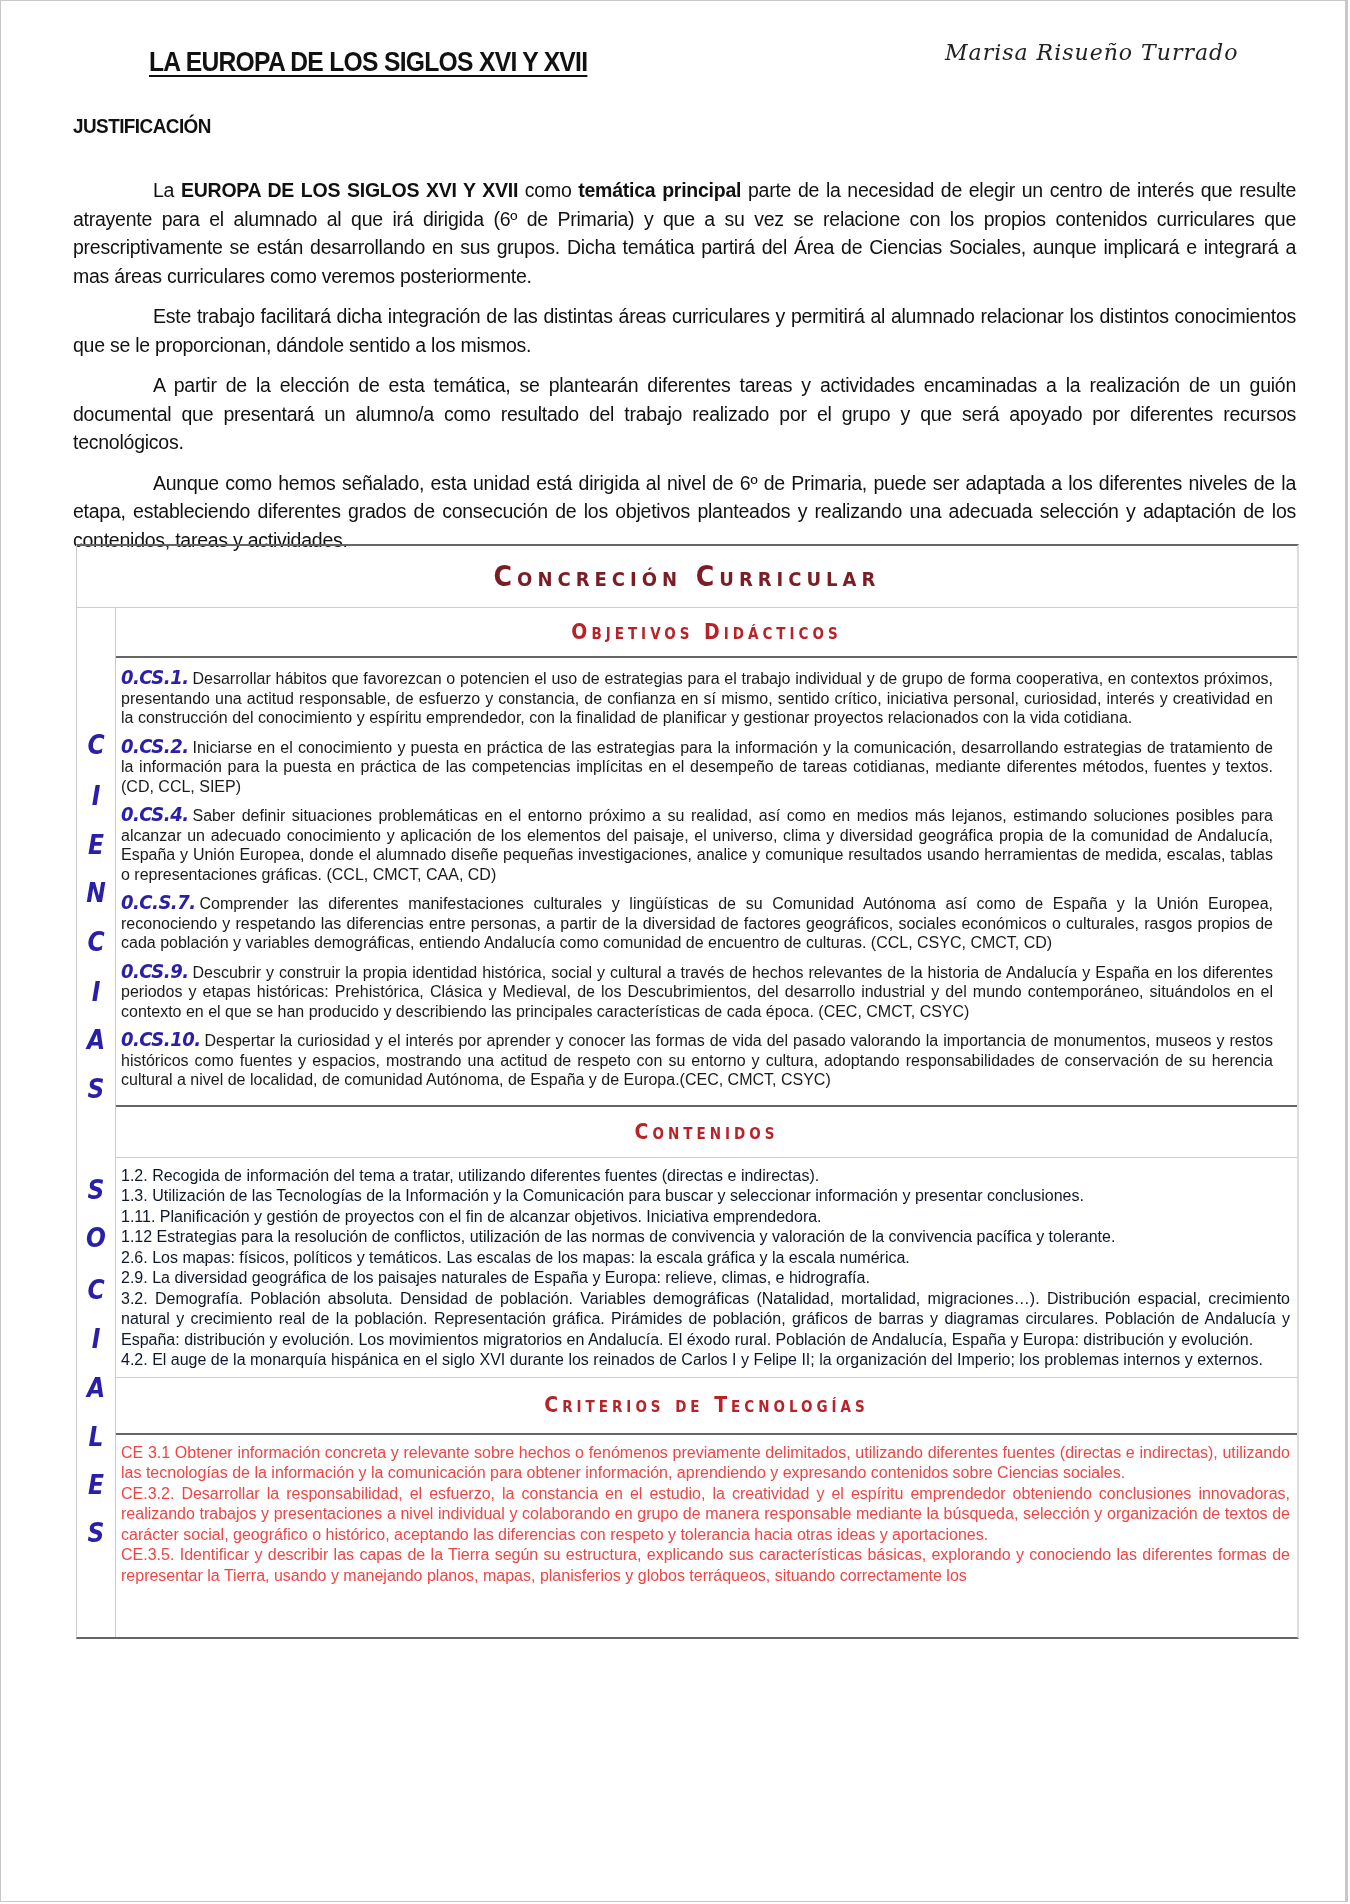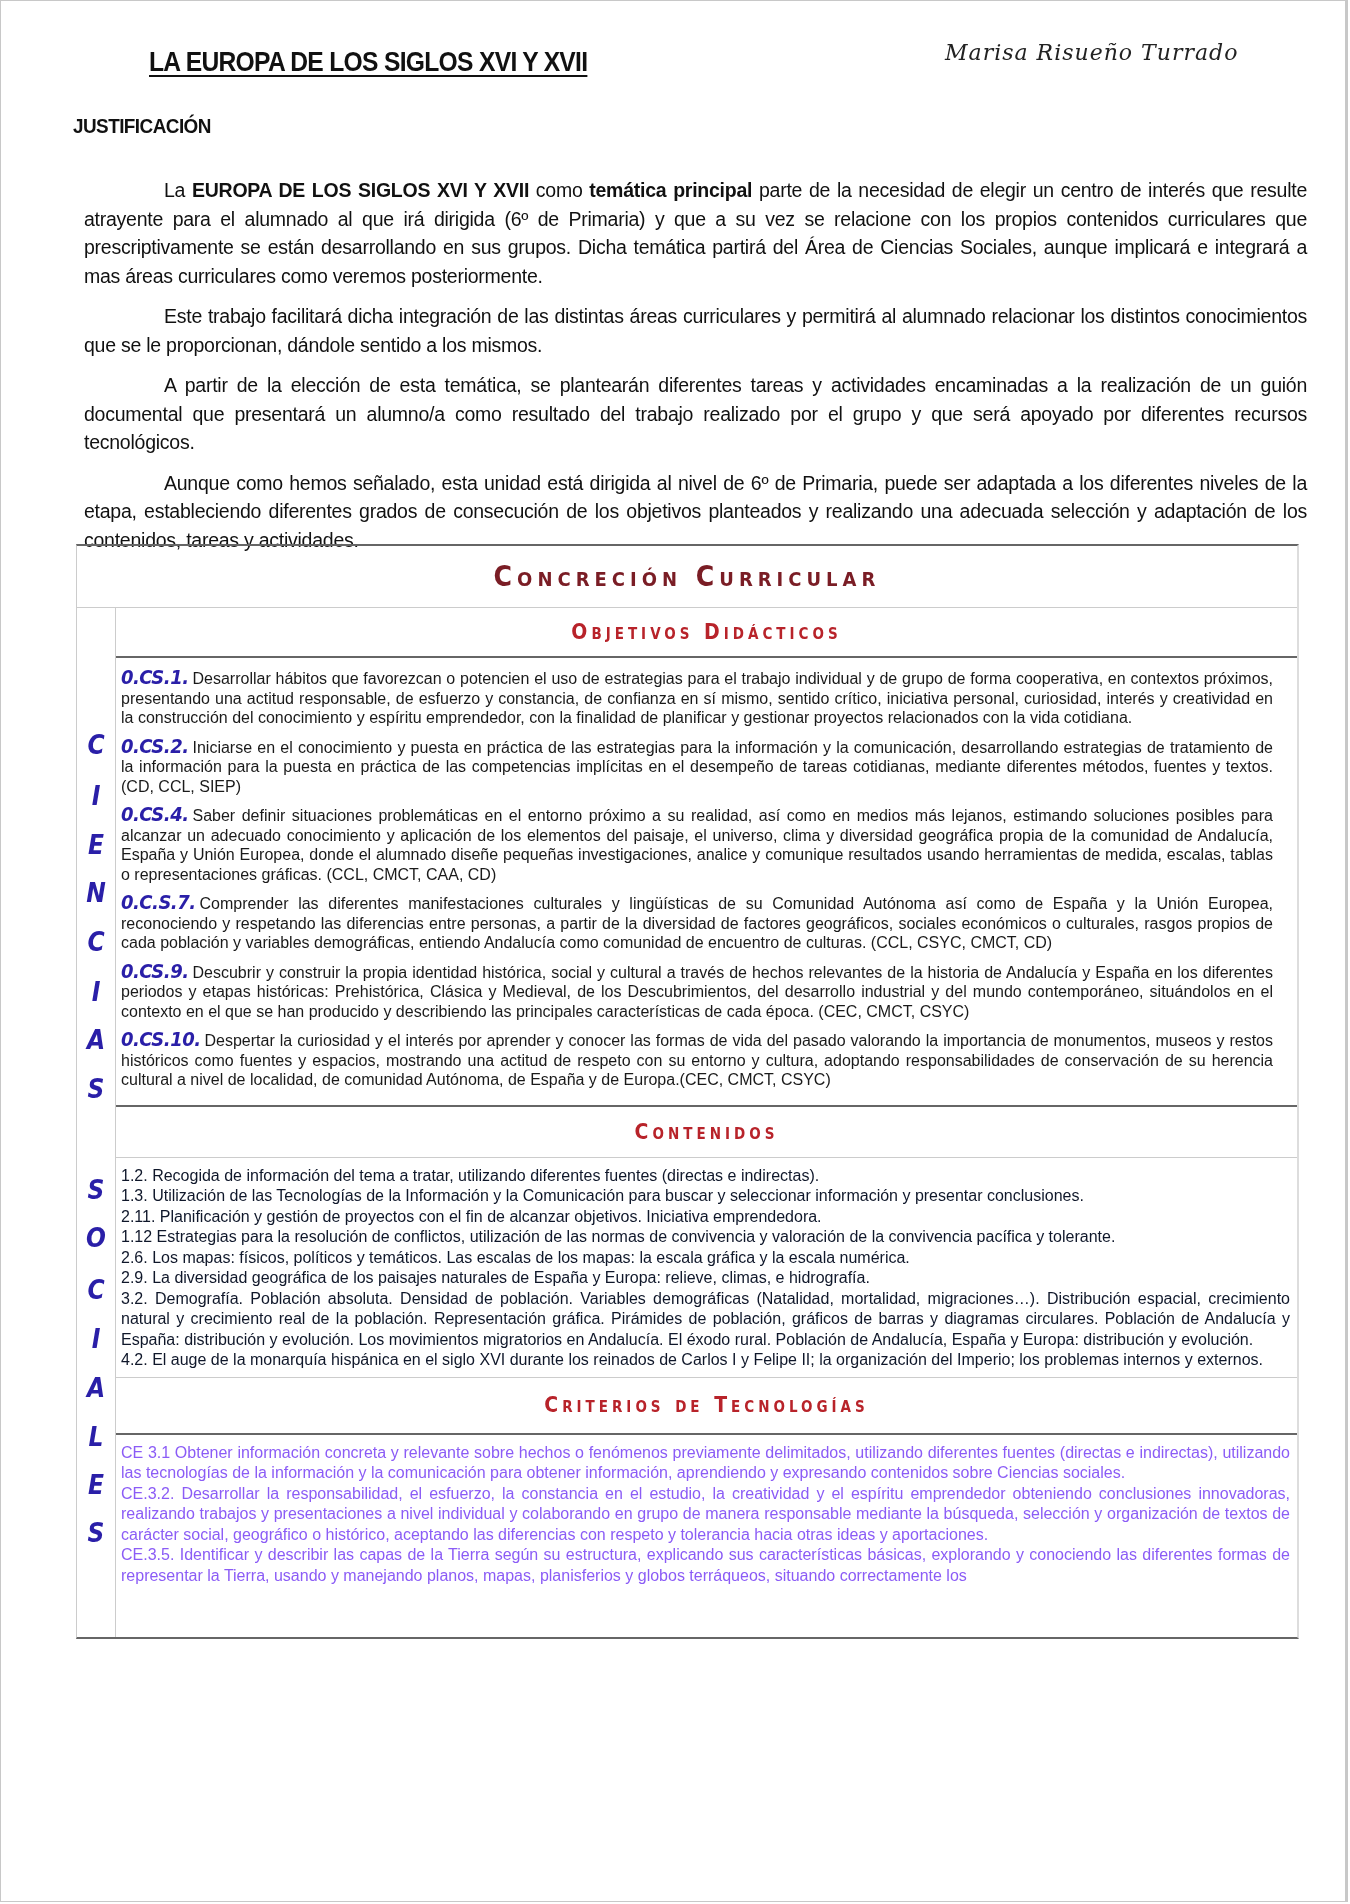--- a/index.html
+++ b/index.html
@@ -26,21 +26,20 @@
   }
   .section-heading {
     position: absolute; left: 73px; top: 114px;
     font-weight: bold; font-size: 21px; letter-spacing: -0.6px;
     transform: scaleX(0.9); transform-origin: left center;
   }
   .intro {
     position: absolute; left: 73px; top: 176px; width: 1223px;
     font-size: 19.5px; line-height: 28.5px; text-align: justify;
     letter-spacing: -0.25px;
-    margin-left: 11px;
   }
   .intro p { margin: 0 0 12px 0; text-indent: 80px; }
   .intro p b { font-weight: bold; }
 
   .cc-table {
     position: absolute; left: 76px; top: 544px; width: 1223px;
     border-top: 2px solid #666; border-left: 1px solid #ccc; border-right: 2px solid #ddd;
     border-bottom: 2px solid #666;
     box-sizing: border-box;
   }
@@ -73,21 +72,21 @@
   .objectives { padding: 10px 24px 6px 5px; }
   .obj-item {
     font-size: 16px; line-height: 19.5px; text-align: justify; margin-bottom: 9px; color: #1a1a1a;
   }
   .obj-code {
     font-family: "DejaVu Sans Condensed", "DejaVu Sans", sans-serif; font-weight: bold; font-style: italic;
     color: #2a1fa8; font-size: 20px; letter-spacing: -0.5px; margin-right: 4px;
   }
   .contents { padding: 8px 7px 6px 5px; font-size: 16px; line-height: 20.5px; color: #0f172a; }
   .contents div { text-align: justify; }
-  .criteria { padding: 8px 7px 0 5px; font-size: 16px; line-height: 20.5px; color: #8b5cf6; height: 194px; overflow: hidden; }
+  .criteria { padding: 8px 7px 0 5px; font-size: 16px; line-height: 20.5px; color: #ef4444; height: 194px; overflow: hidden; }
   .criteria div { text-align: justify; }
 </style>
 </head>
 <body>
 
 <div class="page-frame"></div>
 
 <div class="doc-title">LA EUROPA DE LOS SIGLOS XVI Y XVII</div>
 <div class="signature">Marisa Risueño Turrado</div>
 <div class="section-heading">JUSTIFICACIÓN</div>
@@ -127,21 +126,21 @@
           <div class="obj-item"><span class="obj-code">0.CS.2.</span><span>Iniciarse en el conocimiento y puesta en práctica de las estrategias para la información y la comunicación, desarrollando estrategias de tratamiento de la información para la puesta en práctica de las competencias implícitas en el desempeño de tareas cotidianas, mediante diferentes métodos, fuentes y textos. (CD, CCL, SIEP)</span></div>
           <div class="obj-item"><span class="obj-code">0.CS.4.</span><span>Saber definir situaciones problemáticas en el entorno próximo a su realidad, así como en medios más lejanos, estimando soluciones posibles para alcanzar un adecuado conocimiento y aplicación de los elementos del paisaje, el universo, clima y diversidad geográfica propia de la comunidad de Andalucía, España y Unión Europea, donde el alumnado diseñe pequeñas investigaciones, analice y comunique resultados usando herramientas de medida, escalas, tablas o representaciones gráficas. (CCL, CMCT, CAA, CD)</span></div>
           <div class="obj-item"><span class="obj-code">0.C.S.7.</span><span>Comprender las diferentes manifestaciones culturales y lingüísticas de su Comunidad Autónoma así como de España y la Unión Europea, reconociendo y respetando las diferencias entre personas, a partir de la diversidad de factores geográficos, sociales económicos o culturales, rasgos propios de cada población y variables demográficas, entiendo Andalucía como comunidad de encuentro de culturas. (CCL, CSYC, CMCT, CD)</span></div>
           <div class="obj-item"><span class="obj-code">0.CS.9.</span><span>Descubrir y construir la propia identidad histórica, social y cultural a través de hechos relevantes de la historia de Andalucía y España en los diferentes periodos y etapas históricas: Prehistórica, Clásica y Medieval, de los Descubrimientos, del desarrollo industrial y del mundo contemporáneo, situándolos en el contexto en el que se han producido y describiendo las principales características de cada época. (CEC, CMCT, CSYC)</span></div>
           <div class="obj-item"><span class="obj-code">0.CS.10.</span><span>Despertar la curiosidad y el interés por aprender y conocer las formas de vida del pasado valorando la importancia de monumentos, museos y restos históricos como fuentes y espacios, mostrando una actitud de respeto con su entorno y cultura, adoptando responsabilidades de conservación de su herencia cultural a nivel de localidad, de comunidad Autónoma, de España y de Europa.(CEC, CMCT, CSYC)</span></div>
         </div>
       <div class="sub-head cont">Contenidos</div>
       <div class="contents" id="contents">
           <div>1.2. Recogida de información del tema a tratar, utilizando diferentes fuentes (directas e indirectas).</div>
           <div>1.3. Utilización de las Tecnologías de la Información y la Comunicación para buscar y seleccionar información y presentar conclusiones.</div>
-          <div>2.11. Planificación y gestión de proyectos con el fin de alcanzar objetivos. Iniciativa emprendedora.</div>
+          <div>1.11. Planificación y gestión de proyectos con el fin de alcanzar objetivos. Iniciativa emprendedora.</div>
           <div>1.12 Estrategias para la resolución de conflictos, utilización de las normas de convivencia y valoración de la convivencia pacífica y tolerante.</div>
           <div>2.6. Los mapas: físicos, políticos y temáticos. Las escalas de los mapas: la escala gráfica y la escala numérica.</div>
           <div>2.9. La diversidad geográfica de los paisajes naturales de España y Europa: relieve, climas, e hidrografía.</div>
           <div>3.2. Demografía. Población absoluta. Densidad de población. Variables demográficas (Natalidad, mortalidad, migraciones…). Distribución espacial, crecimiento natural y crecimiento real de la población. Representación gráfica. Pirámides de población, gráficos de barras y diagramas circulares. Población de Andalucía y España: distribución y evolución. Los movimientos migratorios en Andalucía. El éxodo rural. Población de Andalucía, España y Europa: distribución y evolución.</div>
           <div>4.2.  El auge de la monarquía hispánica en el siglo XVI durante los reinados de Carlos I y Felipe II; la organización del Imperio; los problemas internos y externos.</div>
         </div>
       <div class="sub-head crit">Criterios de Tecnologías</div>
       <div class="criteria" id="criteria">
           <div>CE 3.1 Obtener información concreta y relevante sobre hechos o fenómenos previamente delimitados, utilizando diferentes fuentes (directas e indirectas), utilizando las tecnologías de la información y la comunicación para obtener información, aprendiendo y expresando contenidos sobre Ciencias sociales.</div>
           <div>CE.3.2. Desarrollar la responsabilidad, el esfuerzo, la constancia en el estudio, la creatividad y el espíritu emprendedor obteniendo conclusiones innovadoras, realizando trabajos y presentaciones a nivel individual y colaborando en grupo de manera responsable mediante la búsqueda, selección y organización de textos de carácter social, geográfico o histórico, aceptando las diferencias con respeto y tolerancia hacia otras ideas y aportaciones.</div>

